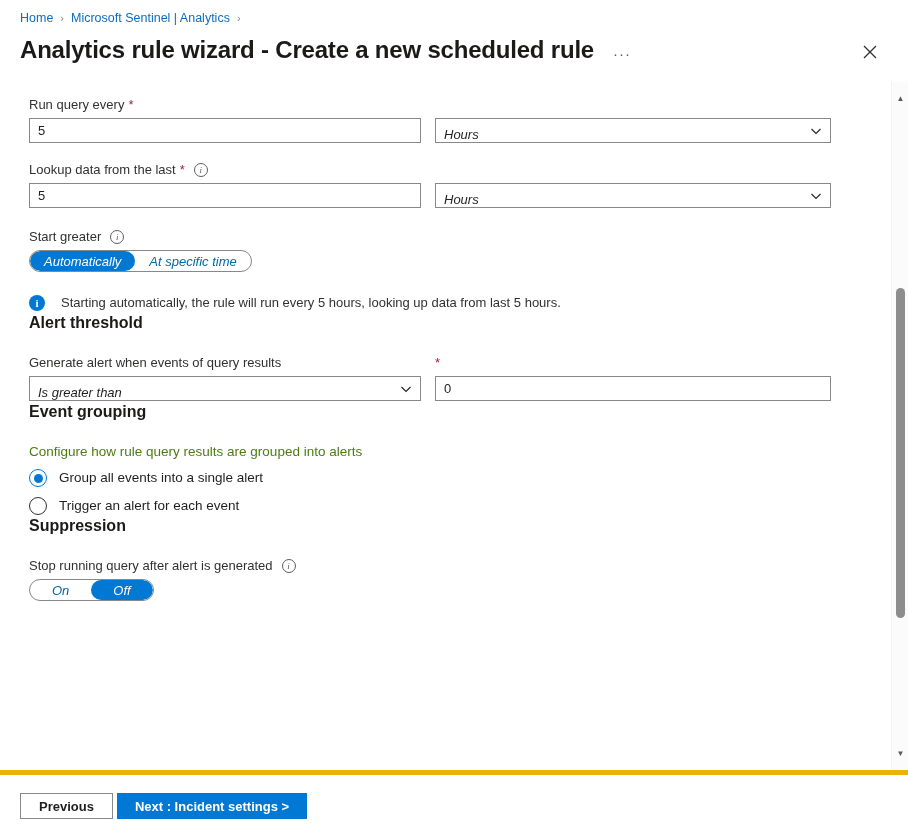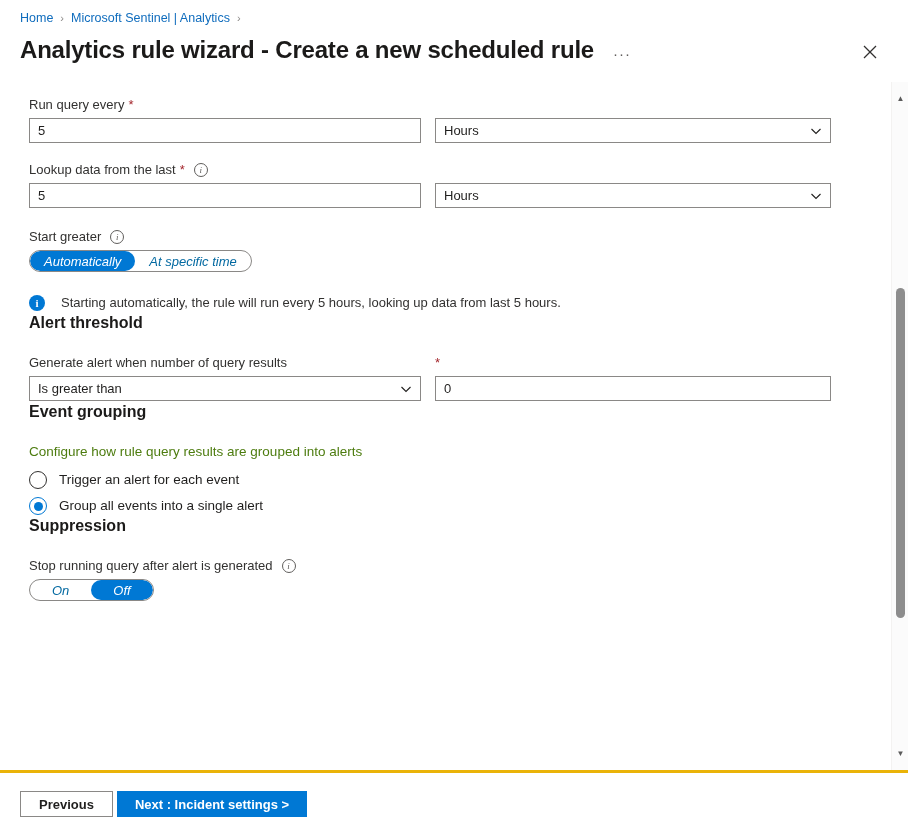--- a/index.html
+++ b/index.html
@@ -130,25 +130,26 @@
     padding: 0 8px;
     outline: none;
   }
 
   .sel {
     position: relative;
     width: 100%;
     height: 25px;
     border: 1px solid #8a8886;
     background: #fff;
-    display: flex; align-items: center;
+    display: flex; align-items: flex-end;
     padding: 0 8px;
     font-size: 13px;
     color: #201f1e;
     cursor: pointer;
+    font-style: italic;
   }
   .sel .chev {
     position: absolute;
     right: 8px; top: 50%;
     transform: translateY(-50%);
     width: 12px; height: 12px;
     color: #201f1e;
   }
 
   
@@ -264,21 +265,21 @@
     cursor: pointer;
   }
 
   
   .footer {
     position: absolute;
     left: 0; bottom: 0;
     width: 908px;
     height: 63px;
     background: #fff;
-    border-top: 3px solid #eab308;
+    border-top: 5px solid #eab308;
   }
   .btn {
     position: absolute;
     top: 18px;
     height: 26px;
     font-size: 13px;
     font-family: "Liberation Sans", sans-serif;
     display: flex; align-items: center; justify-content: center;
     cursor: pointer;
     border: 1px solid #8a8886;
@@ -380,21 +381,21 @@
         <div class="bi">i</div>
         <div class="bt">Starting automatically, the rule will run every 5 hours, looking up data from last 5 hours.</div>
       </div>
 
       
       <h2 class="section section-gap">Alert threshold</h2>
 
       <div class="row">
         <div class="col-left">
           <div class="field-label">
-            <span>Generate alert when number of query results</span>
+            <span>Generate alert when events of query results</span>
           </div>
         </div>
         <div class="col-right">
           <div class="field-label">
             <span class="req" style="margin-left:0;">*</span>
           </div>
         </div>
       </div>
       <div class="row">
         <div class="col-left">
@@ -410,29 +411,29 @@
         <div class="col-right">
           <input class="tb" type="text" value="0" style="">
         </div>
       </div>
 
       
       <h2 class="section section-gap">Event grouping</h2>
 
       <div class="helper">Configure how rule query results are grouped into alerts</div>
 
+      <div class="radio-row" style="margin-top:8px;">
+        <div class="radio">
+            <div class="dot"></div>
+          </div>
+        <div class="radio-label">Group all events into a single alert</div>
+      </div>
       <div class="radio-row">
         <div class="radio off"></div>
         <div class="radio-label">Trigger an alert for each event</div>
-      </div>
-      <div class="radio-row" style="margin-top:8px;">
-        <div class="radio">
-            <div class="dot"></div>
-          </div>
-        <div class="radio-label">Group all events into a single alert</div>
       </div>
 
       
       <h2 class="section section-gap">Suppression</h2>
 
       <div class="field-label">
         <span>Stop running query after alert is generated</span>
         <span class="info-ico">i</span>
       </div>
       <div class="pill">

